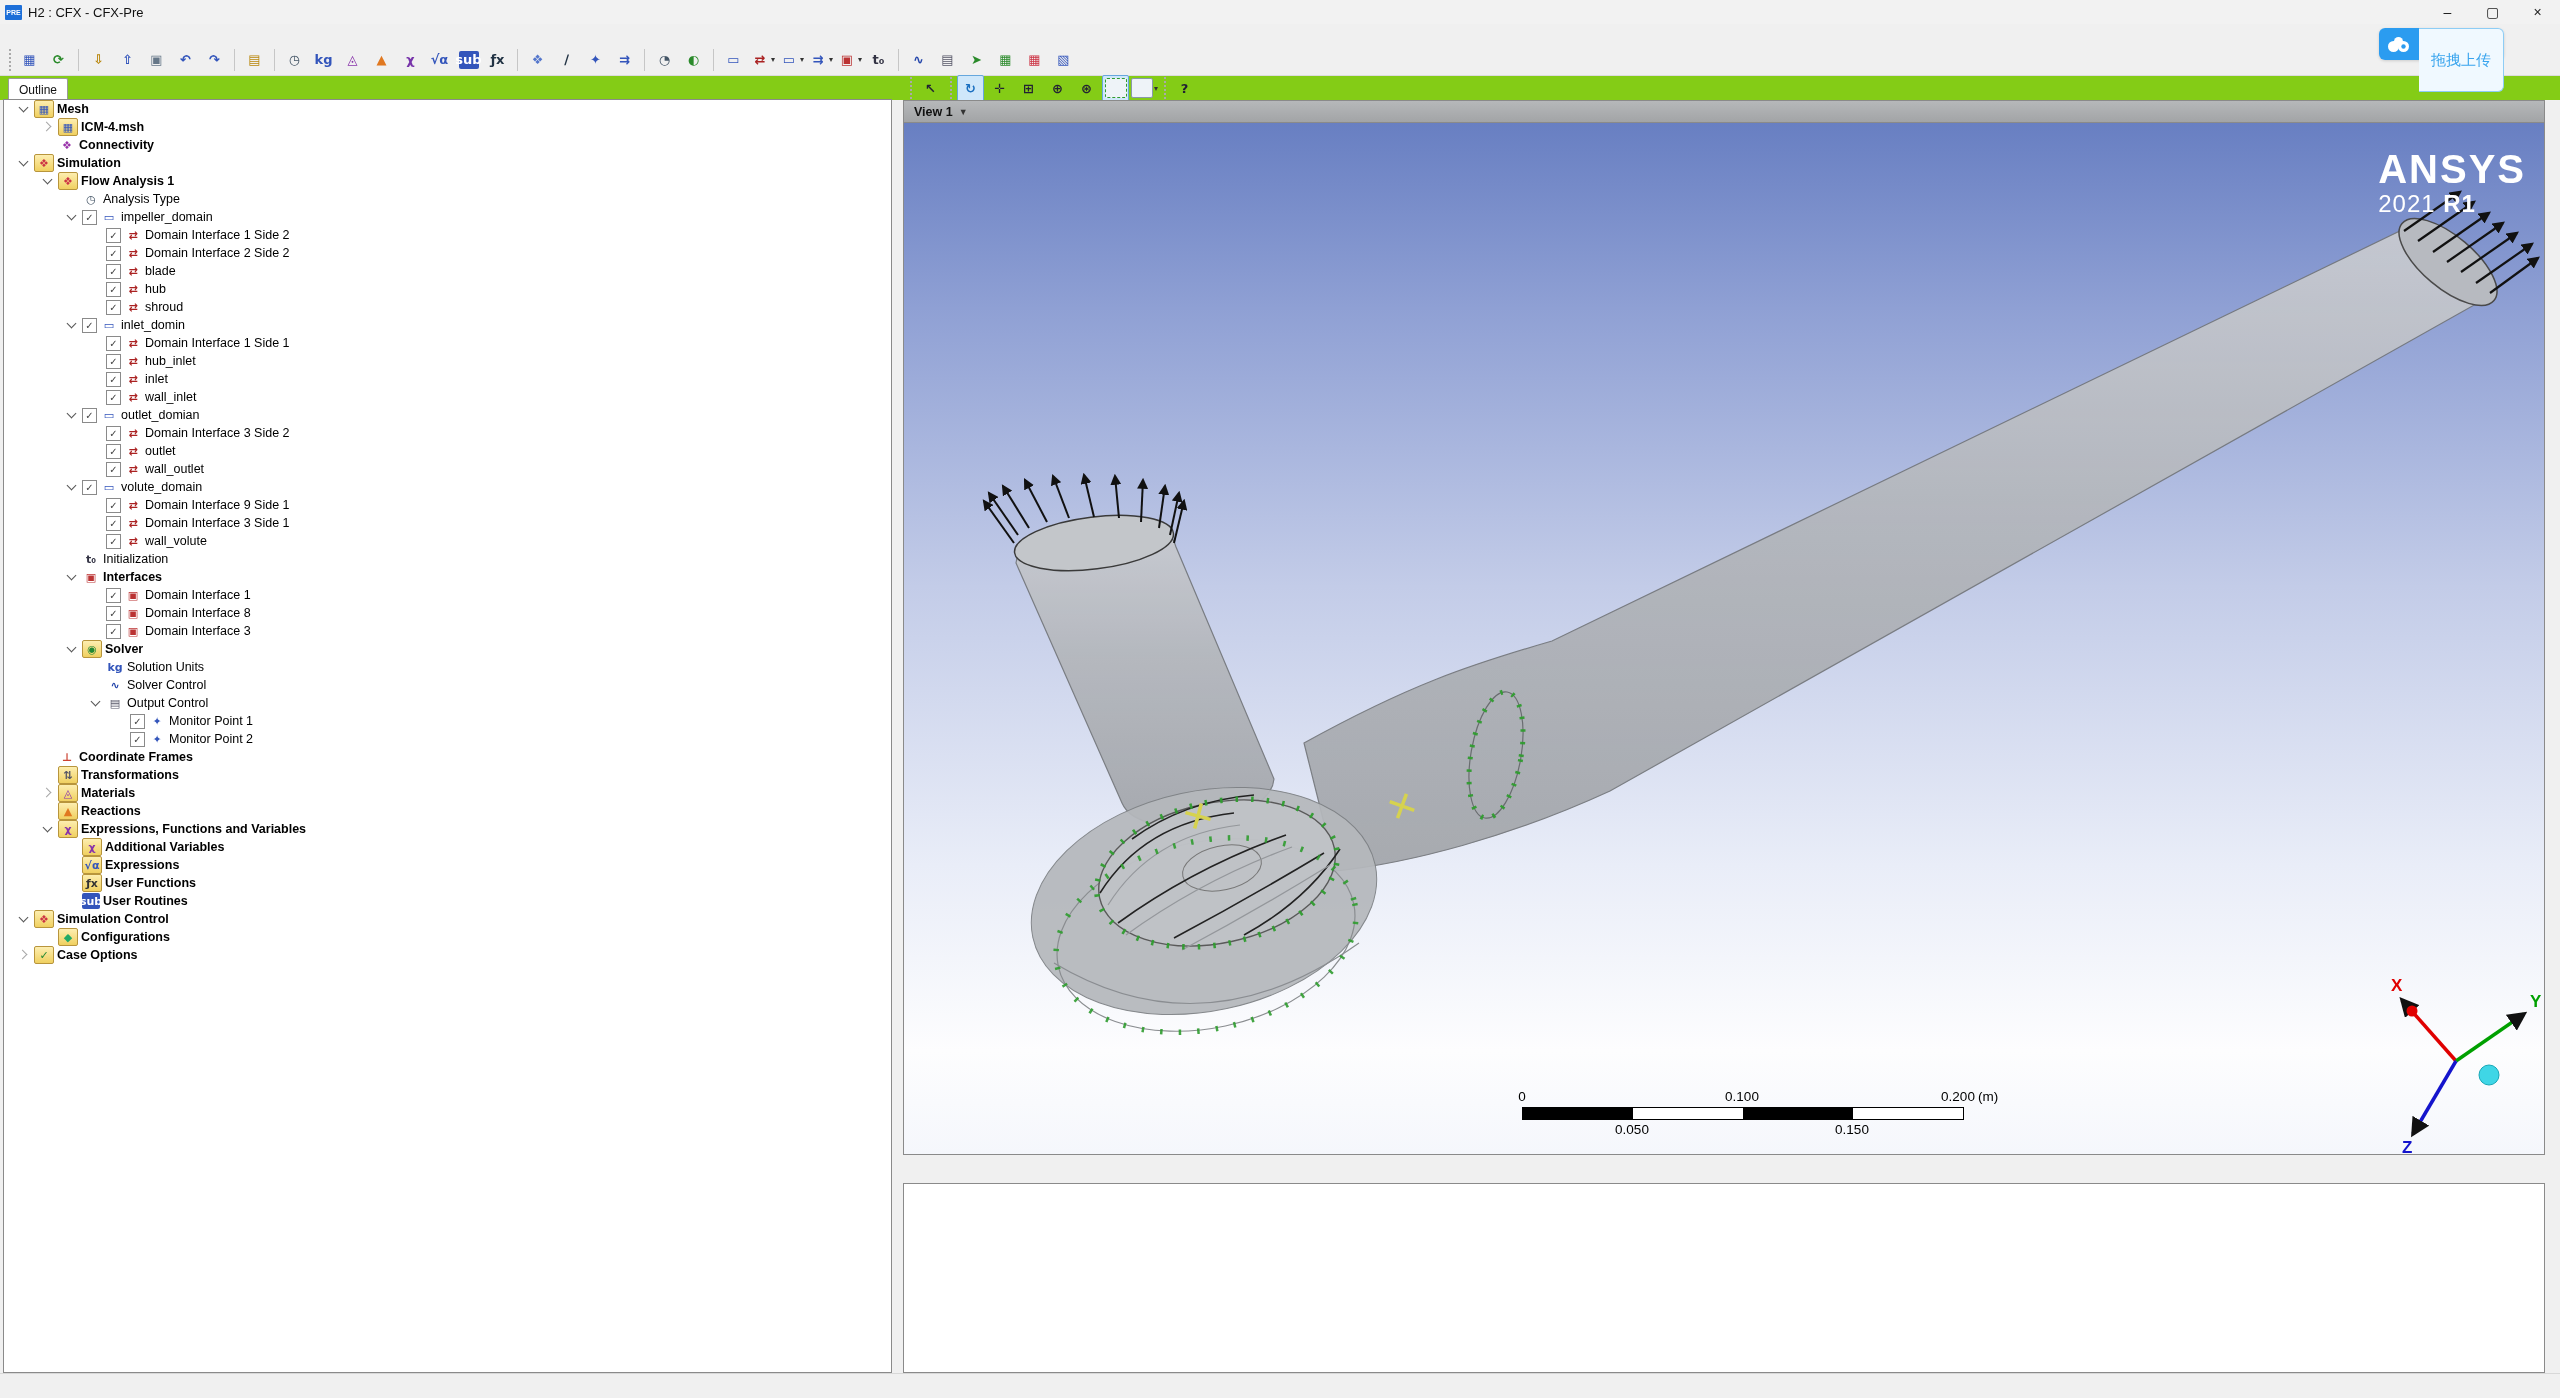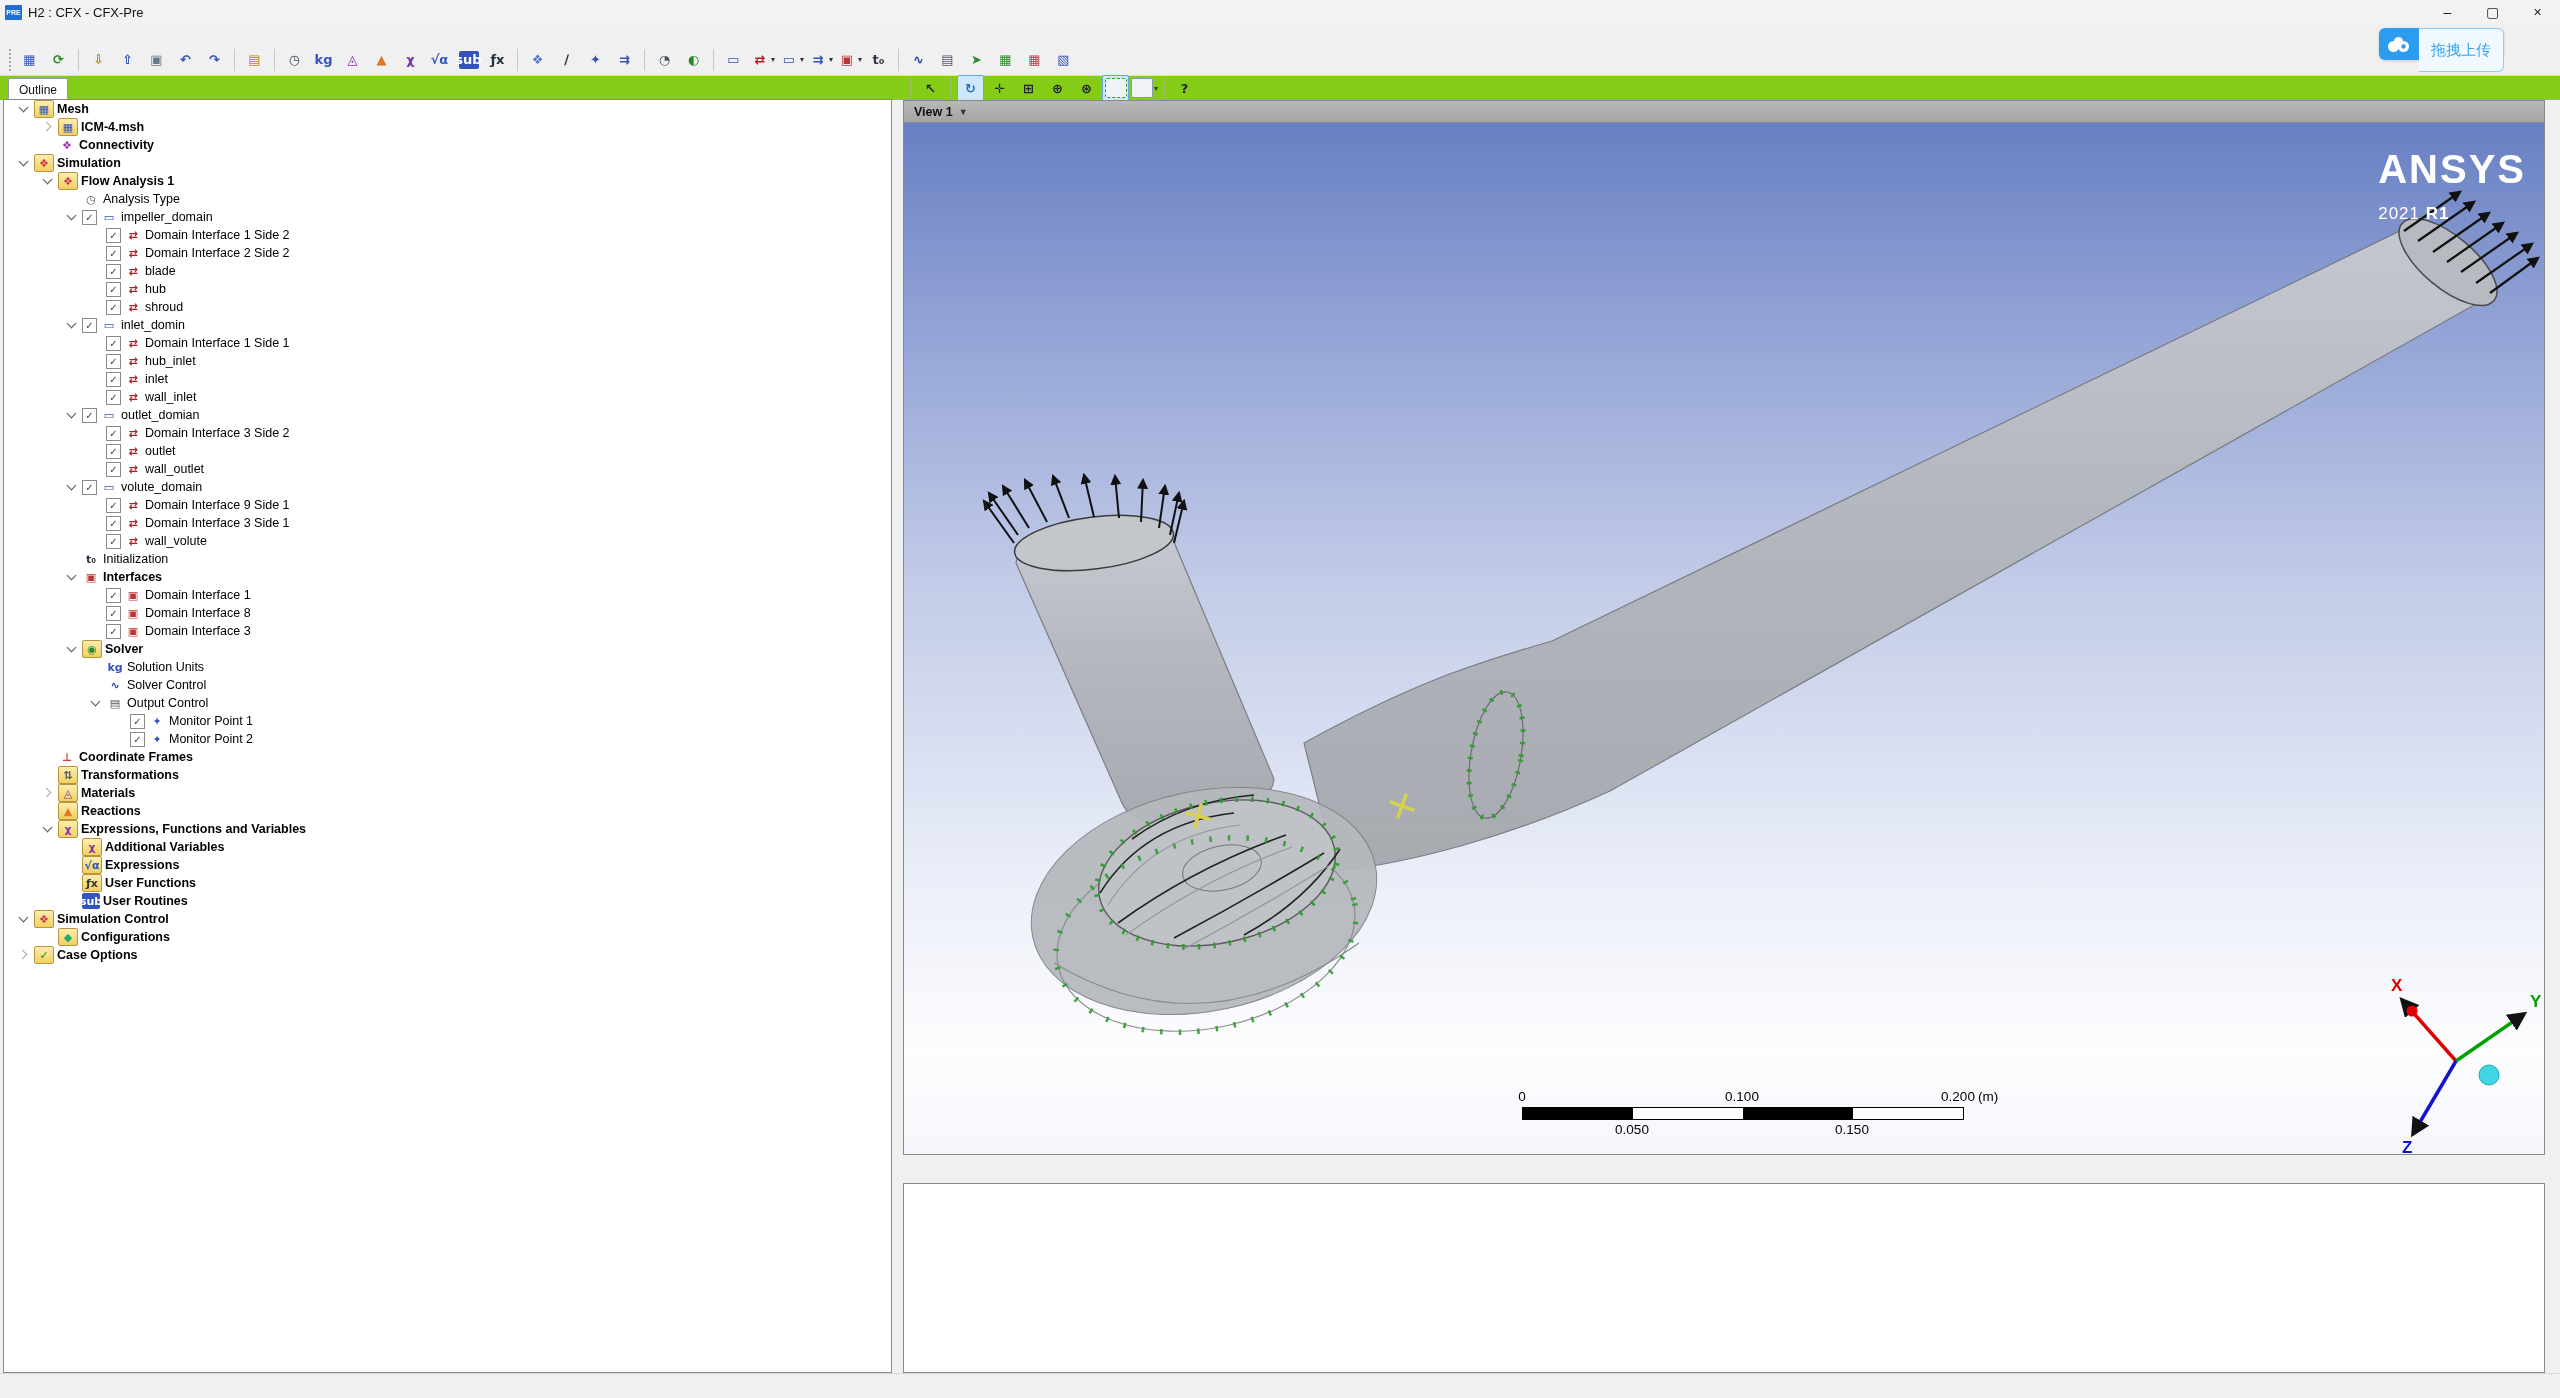--- a/index.html
+++ b/index.html
@@ -54,37 +54,37 @@
   #viewtabbar{position:absolute;left:903px;top:100px;width:1642px;height:22px;
     background:linear-gradient(#b6b8ba,#a2a4a6);border:1px solid #8a8a8a;border-bottom:none;box-sizing:border-box;
     display:flex;align-items:center;font-size:12.5px;font-weight:bold;color:#111;padding-left:10px;}
   #viewtabbar .dd{font-size:9px;margin-left:6px;}
   #viewport{position:absolute;left:903px;top:122px;width:1642px;height:1033px;box-sizing:border-box;
     border:1px solid #8a8a8a;
     background:linear-gradient(180deg,#687fc2 0%,#8fa0d4 18%,#c3cce8 45%,#e9edf8 72%,#fdfdfe 90%,#f5f7fc 100%);}
   #scene{position:absolute;left:0;top:0;width:100%;height:100%;}
   .ansys-logo{position:absolute;right:18px;top:26px;text-align:left;color:#fff;line-height:1;}
   .ansys-logo .l1{font-size:40px;font-weight:bold;letter-spacing:2px;}
-  .ansys-logo .l2{font-size:17px;margin-top:16px;letter-spacing:1px;}
+  .ansys-logo .l2{font-size:24px;margin-top:3px;letter-spacing:1px;}
   .ruler{position:absolute;left:618px;top:966px;width:442px;height:48px;font-size:13.5px;color:#000;}
   .rl{position:absolute;white-space:nowrap;}
   .rl.ctr{transform:translateX(-50%);}
   .rbar{position:absolute;left:0;top:18px;width:440px;height:11px;border:1px solid #000;display:flex;}
   .rseg{height:100%;flex:1;}
   
   #bottompanel{position:absolute;left:903px;top:1183px;width:1642px;height:190px;background:#fff;
     border:1px solid #8a8a8a;box-sizing:border-box;}
   #statusbar{position:absolute;left:0;top:1373px;width:2560px;height:25px;background:#f0f0f0;
     border-top:1px solid #d8d8d8;}
   
   .upload{position:absolute;right:56px;top:28px;height:32px;display:flex;z-index:50;border-radius:6px;
     box-shadow:0 1px 3px rgba(0,0,0,.15);}
   .ub-ic{width:40px;height:32px;background:#2b9cf0;border-radius:6px 0 0 6px;
     display:flex;align-items:center;justify-content:center;}
-  .ub-tx{height:30px;padding:6px 12px;background:#f0f9ff;border:1px solid #8ecdf5;border-left:none;
+  .ub-tx{height:30px;padding:16px 12px;background:#f0f9ff;border:1px solid #8ecdf5;border-left:none;
     border-radius:0 6px 6px 0;color:#3aa5ee;font-size:15px;display:flex;align-items:center;}
 </style>
 </head>
 <body>
 
 <div id="titlebar">
   <span class="appicon">PRE</span>
   <span>H2 : CFX - CFX-Pre</span>
   <span class="spacer"></span>
   <span class="winbtn">–</span>

